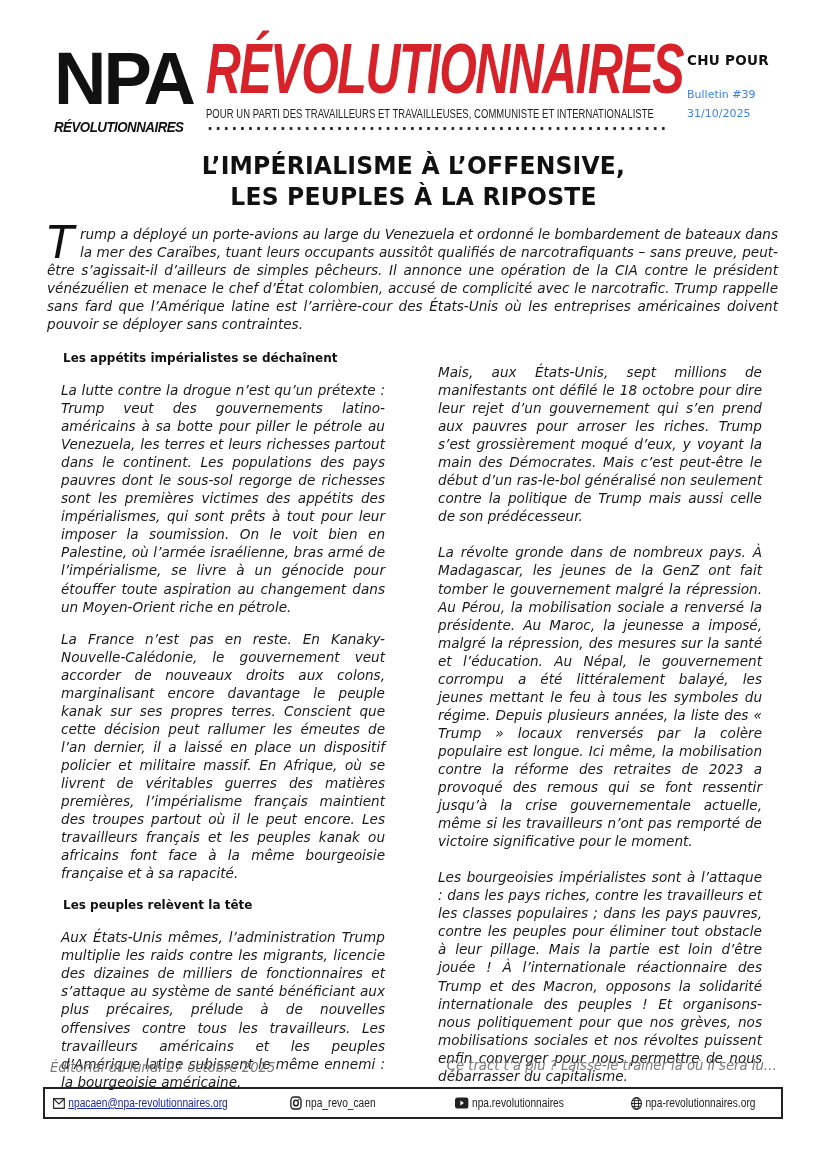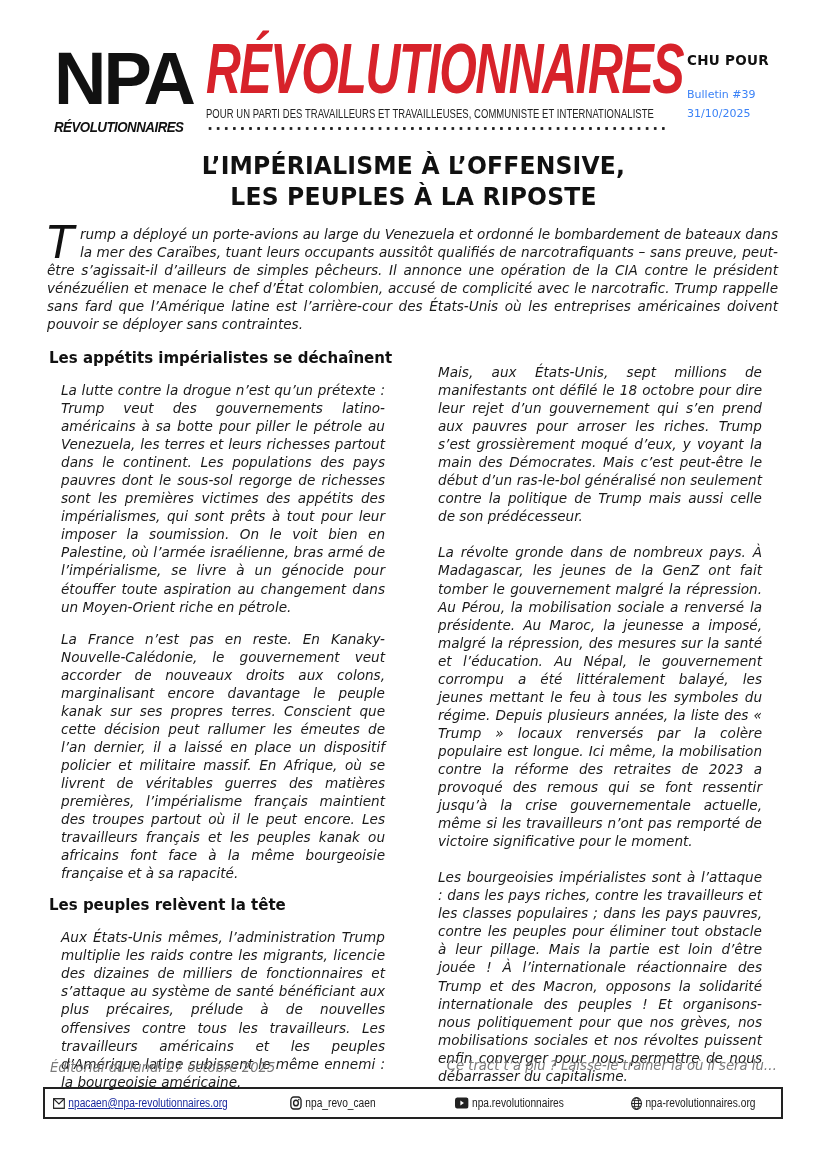--- a/index.html
+++ b/index.html
@@ -21,21 +21,21 @@
     .meta-gap { height: 17px; }
 
     .title { position: absolute; top: 150px; left: 0; width: 827px; text-align: center; font-family: "DejaVu Sans", sans-serif; font-weight: 700; font-size: 25.5px; line-height: 31px; color: #111; letter-spacing: 0.2px; transform: scaleX(0.92); transform-origin: center; }
 
     .chapo { position: absolute; top: 225px; left: 47px; width: 731px; font-family: "DejaVu Sans", sans-serif; font-style: italic; font-size: 13.6px; line-height: 18.1px; text-align: justify; color: #1a1a1a; }
     .dropcap { float: left; font-family: "DejaVu Sans", sans-serif; font-style: italic; font-size: 44px; line-height: 36px; margin: 0 6px 0 0; color: #111; }
 
     .col { position: absolute; width: 352px; font-family: "DejaVu Sans", sans-serif; font-size: 13.6px; line-height: 18.05px; text-align: justify; color: #1a1a1a; }
     .col-left { left: 47px; top: 349px; }
     .col-right { left: 424px; top: 349px; }
-    .col h2 { font-size: 15px; font-weight: 700; margin: 0 0 5px 2px; line-height: 18px; text-align: left; color: #111; }
+    .col h2 { font-size: 12px; font-weight: 700; margin: 0 0 5px 16px; line-height: 18px; text-align: left; color: #111; }
     .col p { margin: 14px; font-style: italic; }
     .col .sec { margin-bottom: 10px; }
     .col-right p { margin-bottom: 18px; }
 
     .footnote-left { position: absolute; top: 1060px; left: 50px; font-family: "DejaVu Sans", sans-serif; font-style: italic; font-size: 13.2px; color: #7a7a7a; }
     .footnote-right { position: absolute; top: 1058px; right: 50px; font-family: "DejaVu Sans", sans-serif; font-style: italic; font-size: 13.2px; color: #7a7a7a; }
 
     .contact-bar { position: absolute; top: 1087px; left: 43px; width: 736px; height: 28px; border: 2px solid #222; box-sizing: content-box; display: flex; align-items: center; font-family: "Liberation Sans", sans-serif; font-size: 12px; color: #222; }
     .contact-item { display: flex; align-items: center; position: absolute; white-space: nowrap; transform: scaleX(0.85); transform-origin: left; }
     .contact-item svg { margin-right: 4px; }

